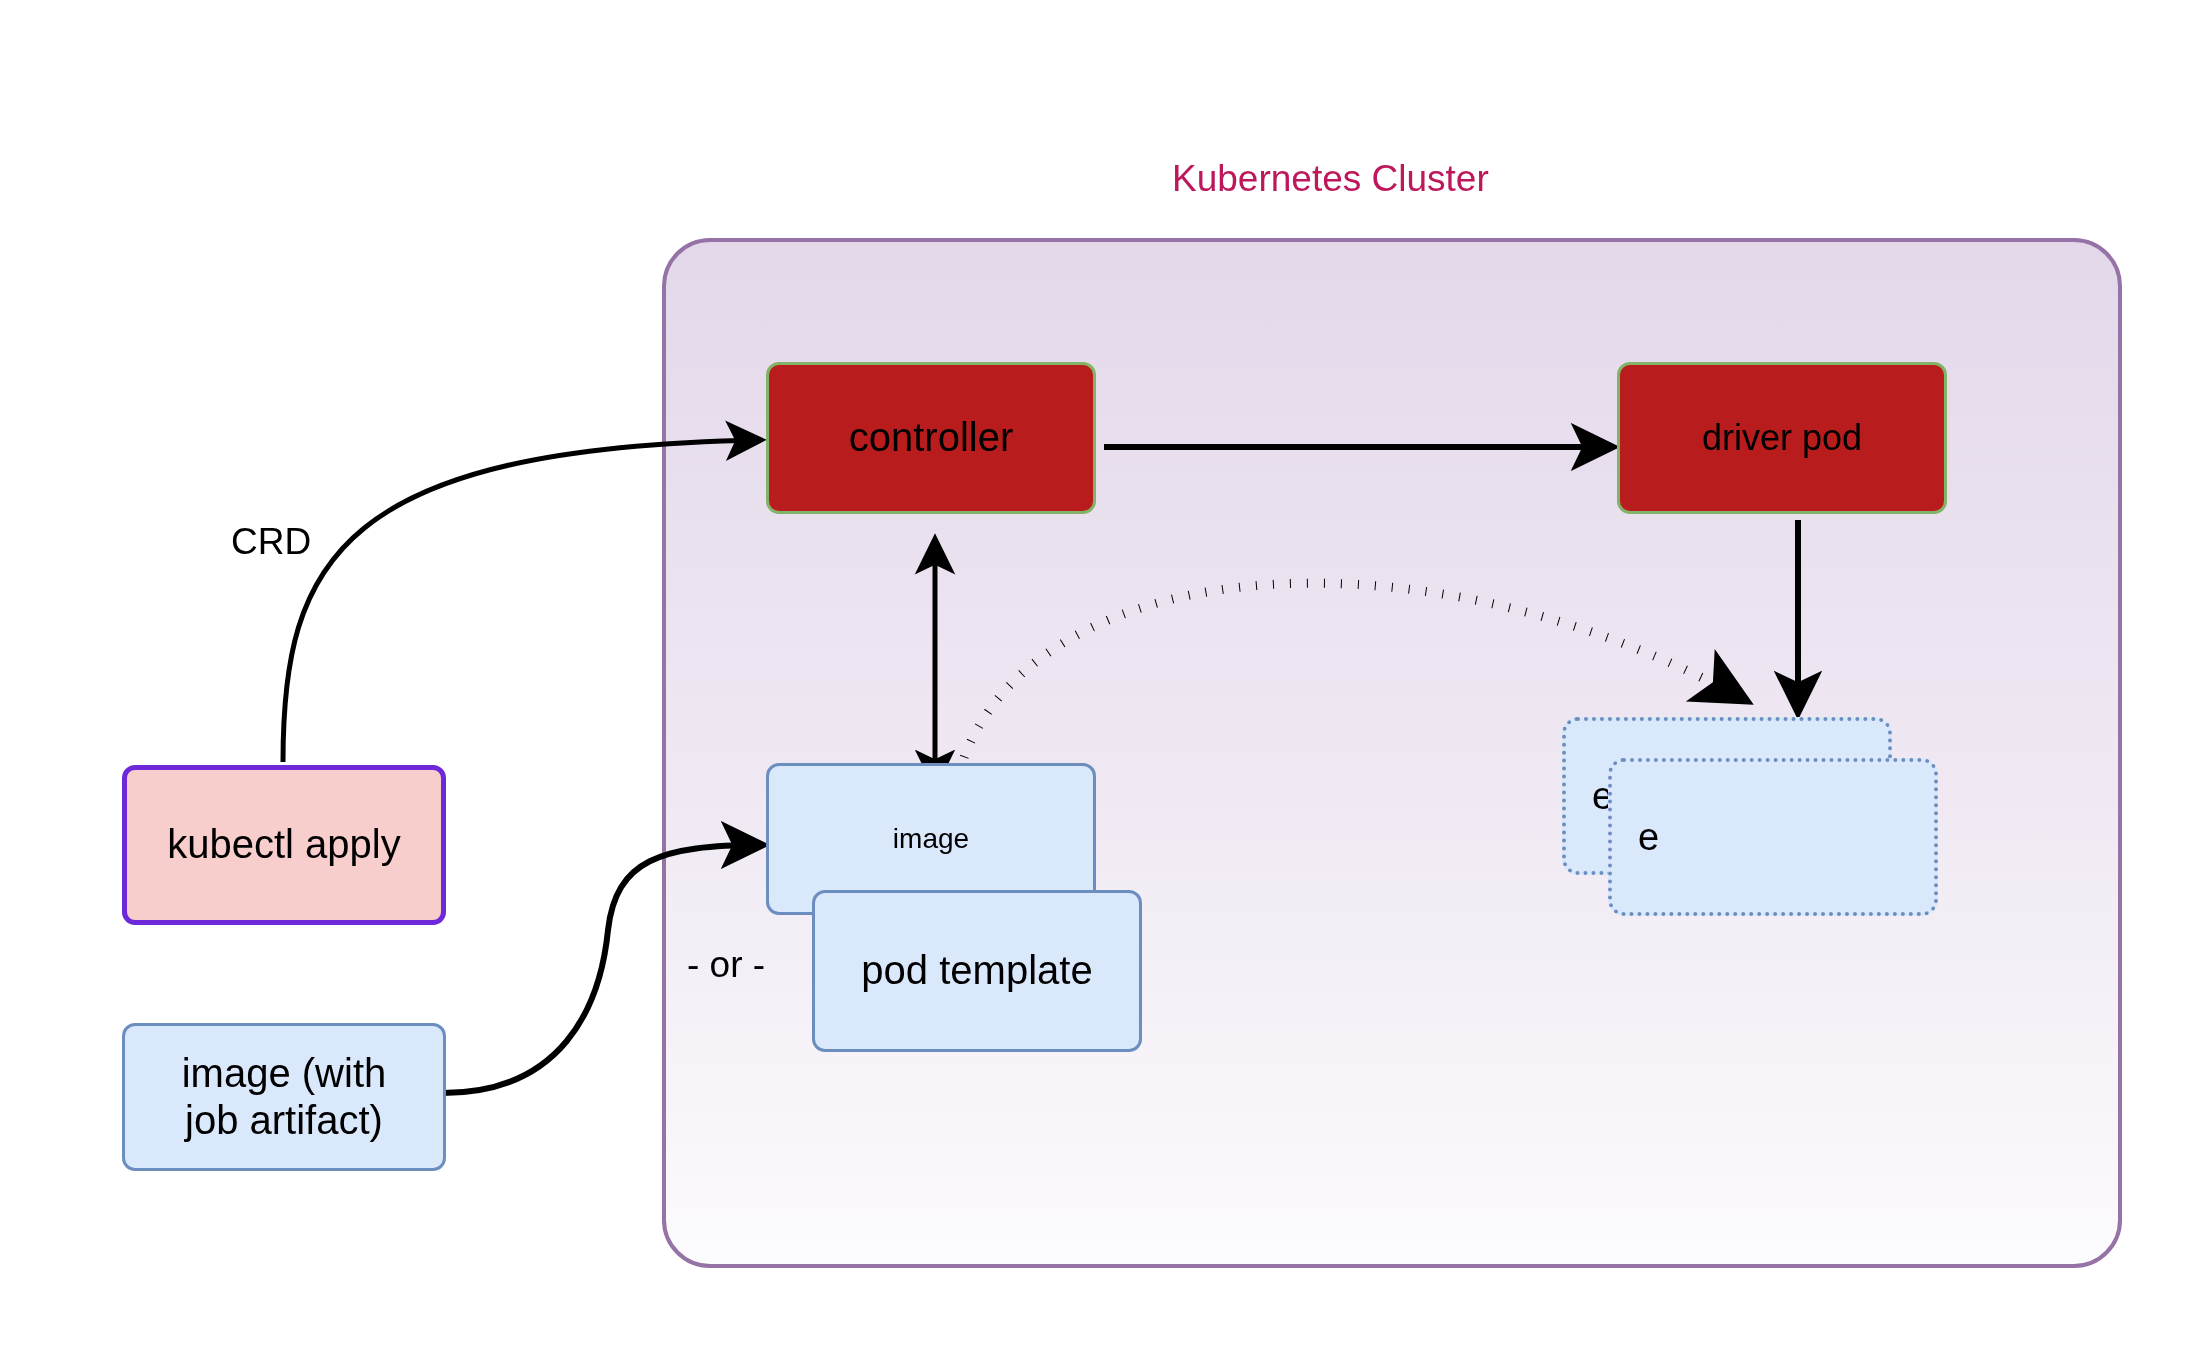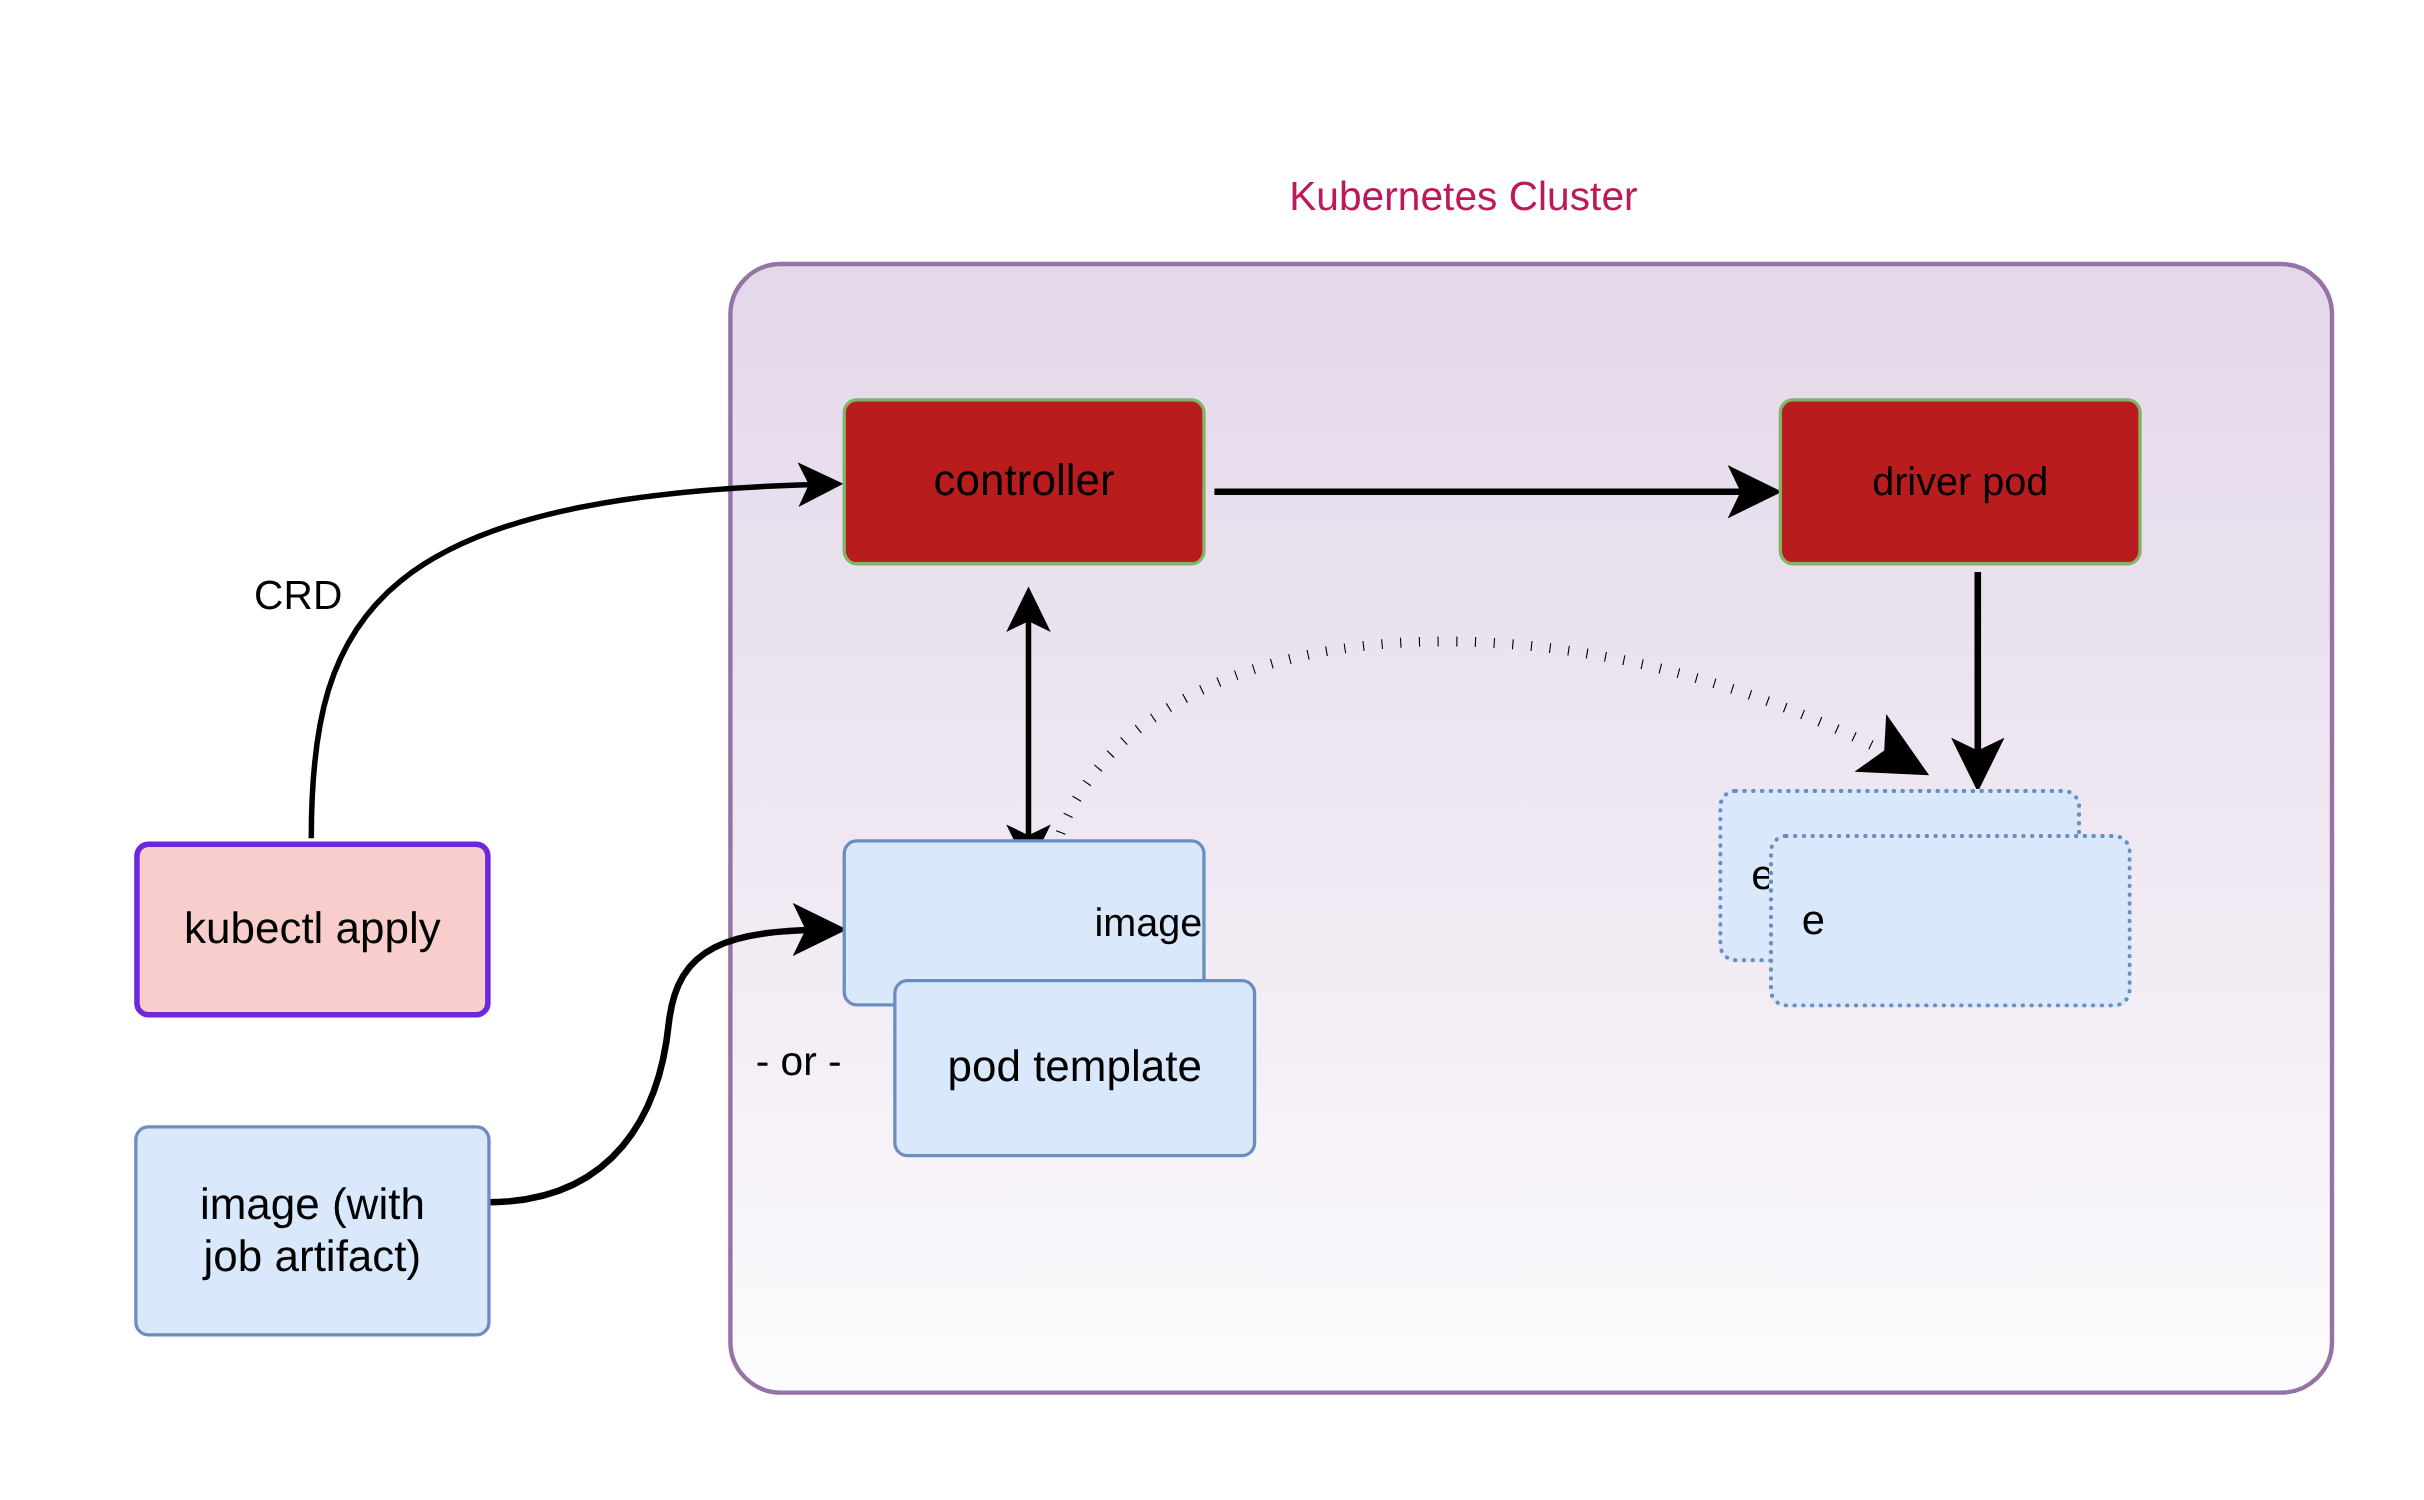--- a/index.html
+++ b/index.html
@@ -120,35 +120,35 @@
   </div>
 
   <div class="node node-green" style="left:1617px; top:362px; width:330px; height:152px; font-size:36px;">
     <span>driver pod</span>
   </div>
 
   <div class="node node-red" style="left:122px; top:765px; width:324px; height:160px; font-size:40px;">
     <span>kubectl apply</span>
   </div>
 
-  <div class="node node-blue" style="left:122px; top:1023px; width:324px; height:192px; font-size:40px; flex-direction:column;">
+  <div class="node node-blue" style="left:122px; top:1023px; width:324px; height:148px; font-size:40px; flex-direction:column;">
     <span>image (with</span>
     <span>job artifact)</span>
   </div>
 
   <div class="node node-blue-dotted" style="left:1562px; top:717px; width:330px; height:158px; font-size:38px; justify-content:flex-start; padding-left:26px;">
     <span>e</span>
   </div>
 
   <div class="node node-blue-dotted" style="left:1608px; top:758px; width:330px; height:158px; font-size:38px; justify-content:flex-start; padding-left:26px;">
     <span>e</span>
   </div>
 
 
-  <div class="node node-blue" style="left:766px; top:763px; width:330px; height:152px; font-size:36px;justify-content:flex-end;">
+  <div class="node node-blue" style="left:766px; top:763px; width:330px; height:152px; font-size:28px;">
     <span>image</span>
   </div>
 
   <div class="node node-blue" style="left:812px; top:890px; width:330px; height:162px; font-size:40px;">
     <span>pod template</span>
   </div>
 
 </div>
 
 </body></html>

